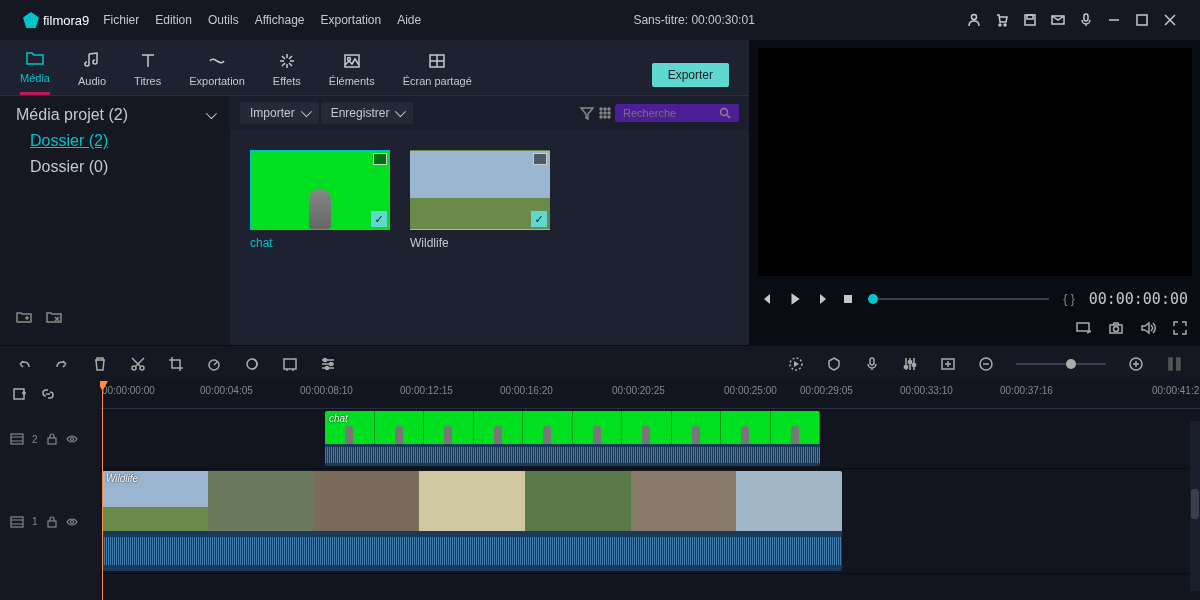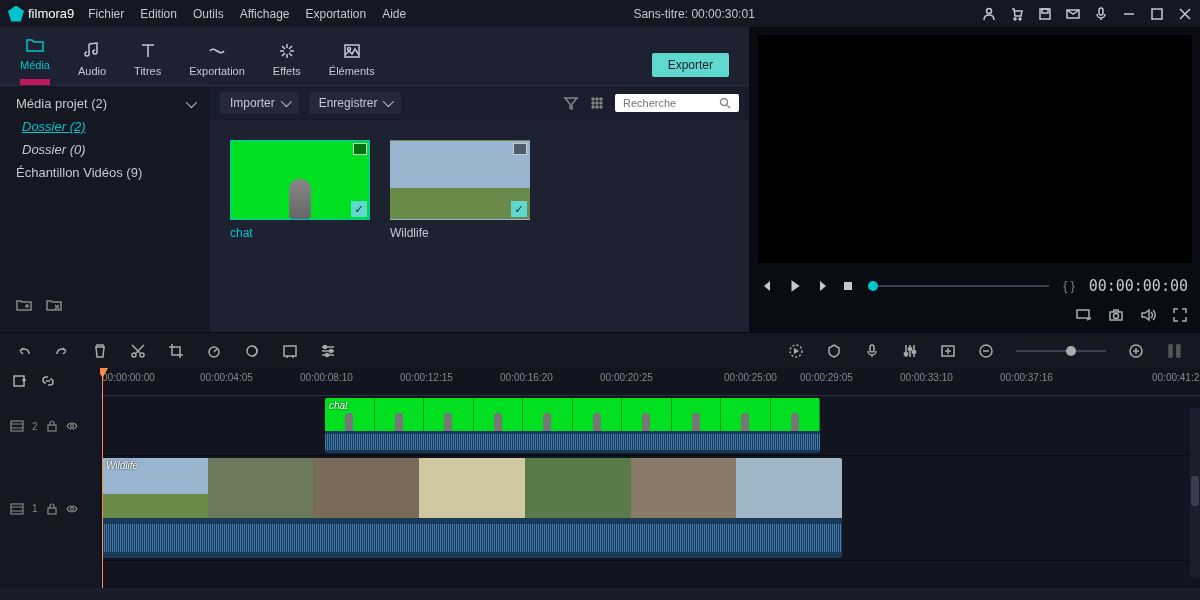--- a/index.html
+++ b/index.html
@@ -1,48 +1,48 @@
 <!DOCTYPE html>
 <html><head>
 <meta charset="utf-8">
 <style>
 * { margin:0; padding:0; box-sizing:border-box; font-family:Arial,sans-serif; user-select:none; }
 body { background:#1a1d29; color:#c5c8d0; font-size:12px; width:1200px; height:600px; overflow:hidden; }
-.titlebar { height:27px; background:#151822; display:flex; align-items:center; padding:0 8px; gap:14px; }
+.titlebar { height:40px; background:#151822; display:flex; align-items:center; padding:0 23px; gap:14px; }
 .logo { display:flex; align-items:center; gap:4px; color:#fff; font-size:13px; font-weight:500; }
 .logo-icon { width:16px; height:16px; background:#00c4cc; clip-path:polygon(50% 0,100% 35%,80% 100%,20% 100%,0 35%); }
 .menu { display:flex; gap:16px; font-size:12px; }
 .menu-item { color:#c5c8d0; cursor:pointer; }
 .title-center { flex:1; text-align:center; font-size:12px; }
 .window-ctrls { display:flex; gap:14px; align-items:center; }
 .wicon { width:14px; height:14px; cursor:pointer; display:flex; align-items:center; justify-content:center; }
 .wicon svg { stroke:#c5c8d0; fill:none; stroke-width:1.5; }
 .upper { display:flex; height:305px; }
 .left-panel { width:750px; background:#1e2230; display:flex; flex-direction:column; border-right:1px solid #0a0c14; }
 .tabs { display:flex; gap:28px; padding:8px 20px 0; border-bottom:1px solid #2a2f40; align-items:flex-end; }
 .tab { display:flex; flex-direction:column; align-items:center; gap:4px; padding-bottom:8px; cursor:pointer; font-size:11px; }
-.tab.active { color:#00c4cc; border-bottom:6px solid #be185d; }
+.tab.active { color:#00c4cc; border-bottom:3px solid #be185d; }
 .tab-icon { width:20px; height:20px; display:flex; align-items:center; justify-content:center; }
 .tab-icon svg { stroke:currentColor; fill:none; stroke-width:1.5; }
 .export-btn { margin-left:auto; background:#5fd9d0; color:#1a1d29; padding:5px 16px; border:none; border-radius:2px; font-size:12px; cursor:pointer; margin-bottom:8px; }
 .panel-body { display:flex; flex:1; overflow:hidden; }
-.tree { width:210px; background:#151822; padding:6px 0; font-size:13px; display:flex; flex-direction:column; }
+.tree { width:230px; background:#151822; padding:6px 0; font-size:16px; display:flex; flex-direction:column; }
 .tree-item { padding:4px 16px; display:flex; align-items:center; cursor:pointer; }
-.tree-item.sub { padding-left:22px;font-style:italic; }
+.tree-item.sub { padding-left:30px; }
 .tree-item.sel { color:#00c4cc; text-decoration:underline; }
 .tree-item .chev { margin-left:auto; }
 .tree-bottom { margin-top:auto; display:flex; gap:14px; padding:10px 16px; }
 .tree-bottom svg { stroke:#888; fill:none; stroke-width:1.5; }
 .media-area { flex:1; display:flex; flex-direction:column; }
-.media-toolbar { display:flex; align-items:center; padding:6px 10px; gap:10px; background:#1a1e2c; font-size:12px; }
+.media-toolbar { display:flex; align-items:center; padding:6px 10px; gap:2px; background:#1a1e2c; font-size:12px; }
 .mt-btn { display:flex; align-items:center; gap:6px; padding:4px 10px; background:#242938; border-radius:2px; cursor:pointer; }
 .mt-spacer { flex:1; }
 .mt-icon { width:16px; height:16px; cursor:pointer; display:flex; align-items:center; justify-content:center; }
 .mt-icon svg { stroke:#888; fill:none; stroke-width:1.5; }
-.search { display:flex; background:#ffffff; padding:3px 8px; border-radius:2px; gap:6px; }
+.search { display:flex; background:#4c1d95; padding:3px 8px; border-radius:2px; gap:6px; }
 .search input { background:transparent; border:none; color:#888; font-size:11px; width:90px; outline:none; }
 .thumbs { display:flex; gap:20px; padding:20px; }
 .thumb { display:flex; flex-direction:column; gap:6px; cursor:pointer; }
 .thumb-img { width:140px; height:80px; position:relative; border:1px solid transparent; }
 .thumb.sel .thumb-img { border-color:#00c4cc; }
 .thumb.sel .thumb-label { color:#00c4cc; }
 .thumb-green { background:#00e020; display:flex; align-items:flex-end; justify-content:center; }
 .cat-shape { width:22px; height:40px; background:linear-gradient(#888,#666); border-radius:10px 10px 4px 4px; }
 .thumb-wild { background:linear-gradient(#9ab5d0 60%,#6a8a4a 60%); }
 .film-icon { position:absolute; top:2px; right:2px; width:14px; height:12px; border:1px solid #ccc; background:rgba(0,0,0,.5); }
@@ -204,36 +204,42 @@
       <div class="tab">
           <div class="tab-icon">
             <svg width="20" height="20" viewBox="0 0 20 20">
               <rect x="3" y="4" width="14" height="12"></rect>
               <circle cx="7" cy="8" r="1.5"></circle>
               <path d="M3 14l4-4 3 3 3-5 4 6"></path>
             </svg>
           </div>
           <span>Éléments</span>
         </div>
+      <div class="tab">
+          <div class="tab-icon">
+            <svg width="20" height="20" viewBox="0 0 20 20">
+              <rect x="3" y="4" width="14" height="12"></rect>
+              <path d="M10 4v12M3 10h14"></path>
+            </svg>
+          </div>
+          <span>Écran partagé</span>
+        </div>
       <button class="export-btn">Exporter</button>
     </div>
     <div class="panel-body">
       <div class="tree">
         <div class="tree-item">
             <span>Média projet (2)</span>
             <span class="chev chev-down"></span>
           </div>
         <div class="tree-item sub sel">
             <span>Dossier (2)</span>
           </div>
         <div class="tree-item sub">
             <span>Dossier (0)</span>
-          </div>
-        <div class="tree-item">
-            <span>Échantillon Vidéos (9)</span>
           </div>
         <div class="tree-bottom">
           <div><svg width="16" height="16" viewBox="0 0 16 16">
                 <path d="M1 4h4l1 1h9v8H1z"></path>
                 <path d="M11 7v4M9 9h4"></path>
               </svg></div>
           <div><svg width="16" height="16" viewBox="0 0 16 16">
                 <path d="M1 4h4l1 1h9v8H1z"></path>
                 <path d="M9 8l4 4M13 8l-4 4"></path>
               </svg></div>
@@ -497,21 +503,21 @@
     </div>
   </div>
   <div class="track-area">
     <div class="playhead"></div>
     <div class="ruler">
       <span class="ruler-label" style="left:2px">00:00:00:00</span>
       <span class="ruler-label" style="left:100px">00:00:04:05</span>
       <span class="ruler-label" style="left:200px">00:00:08:10</span>
       <span class="ruler-label" style="left:300px">00:00:12:15</span>
       <span class="ruler-label" style="left:400px">00:00:16:20</span>
-      <span class="ruler-label" style="left:500px">00:00:20:25</span>
+      <span class="ruler-label" style="left:512px">00:00:20:25</span>
       <span class="ruler-label" style="left:624px">00:00:25:00</span>
       <span class="ruler-label" style="left:700px">00:00:29:05</span>
       <span class="ruler-label" style="left:800px">00:00:33:10</span>
       <span class="ruler-label" style="left:900px">00:00:37:16</span>
       <span class="ruler-label" style="left:1052px">00:00:41:21</span>
     </div>
     <div class="track-row" style="height:60px">
       <div class="clip" style="left:225px;width:495px">
         <div class="clip-label">chat</div>
         <div class="clip-video green-frames">

